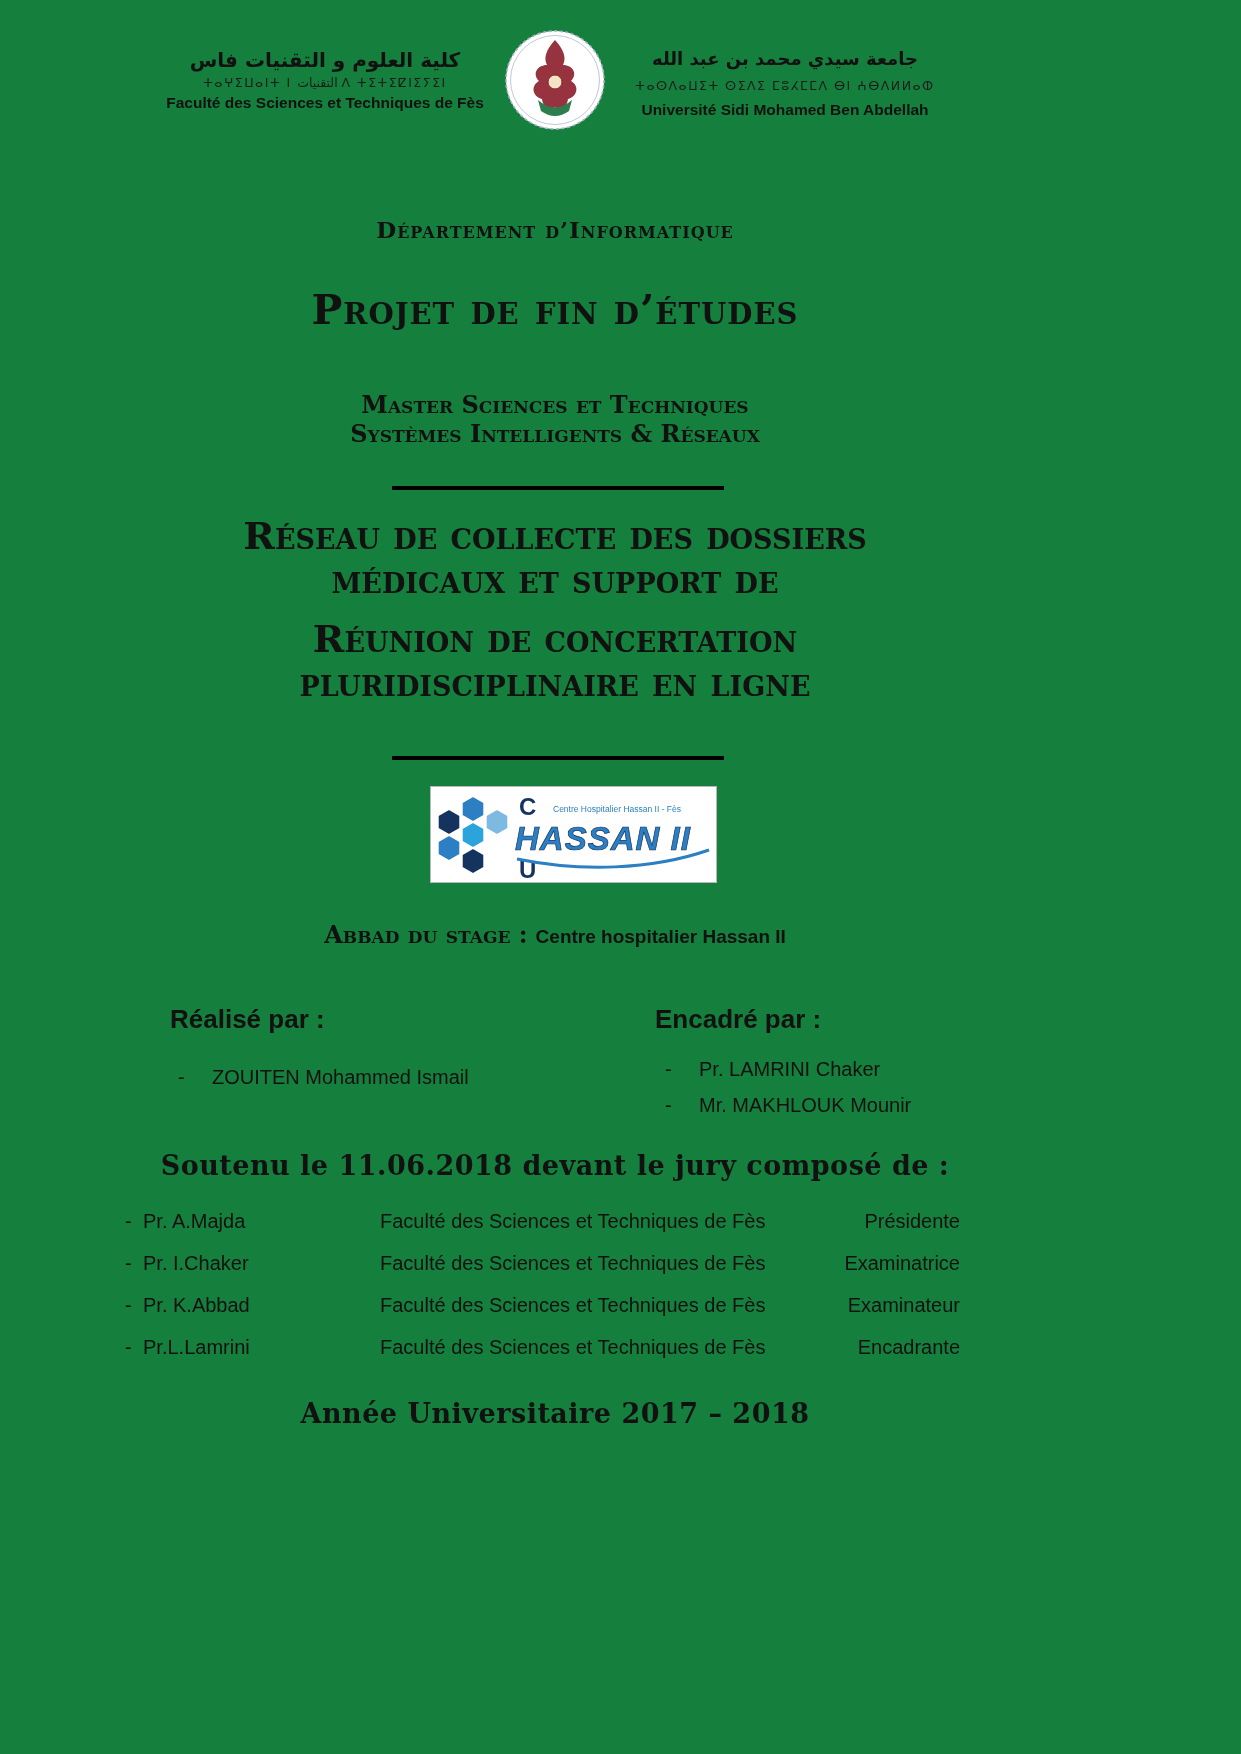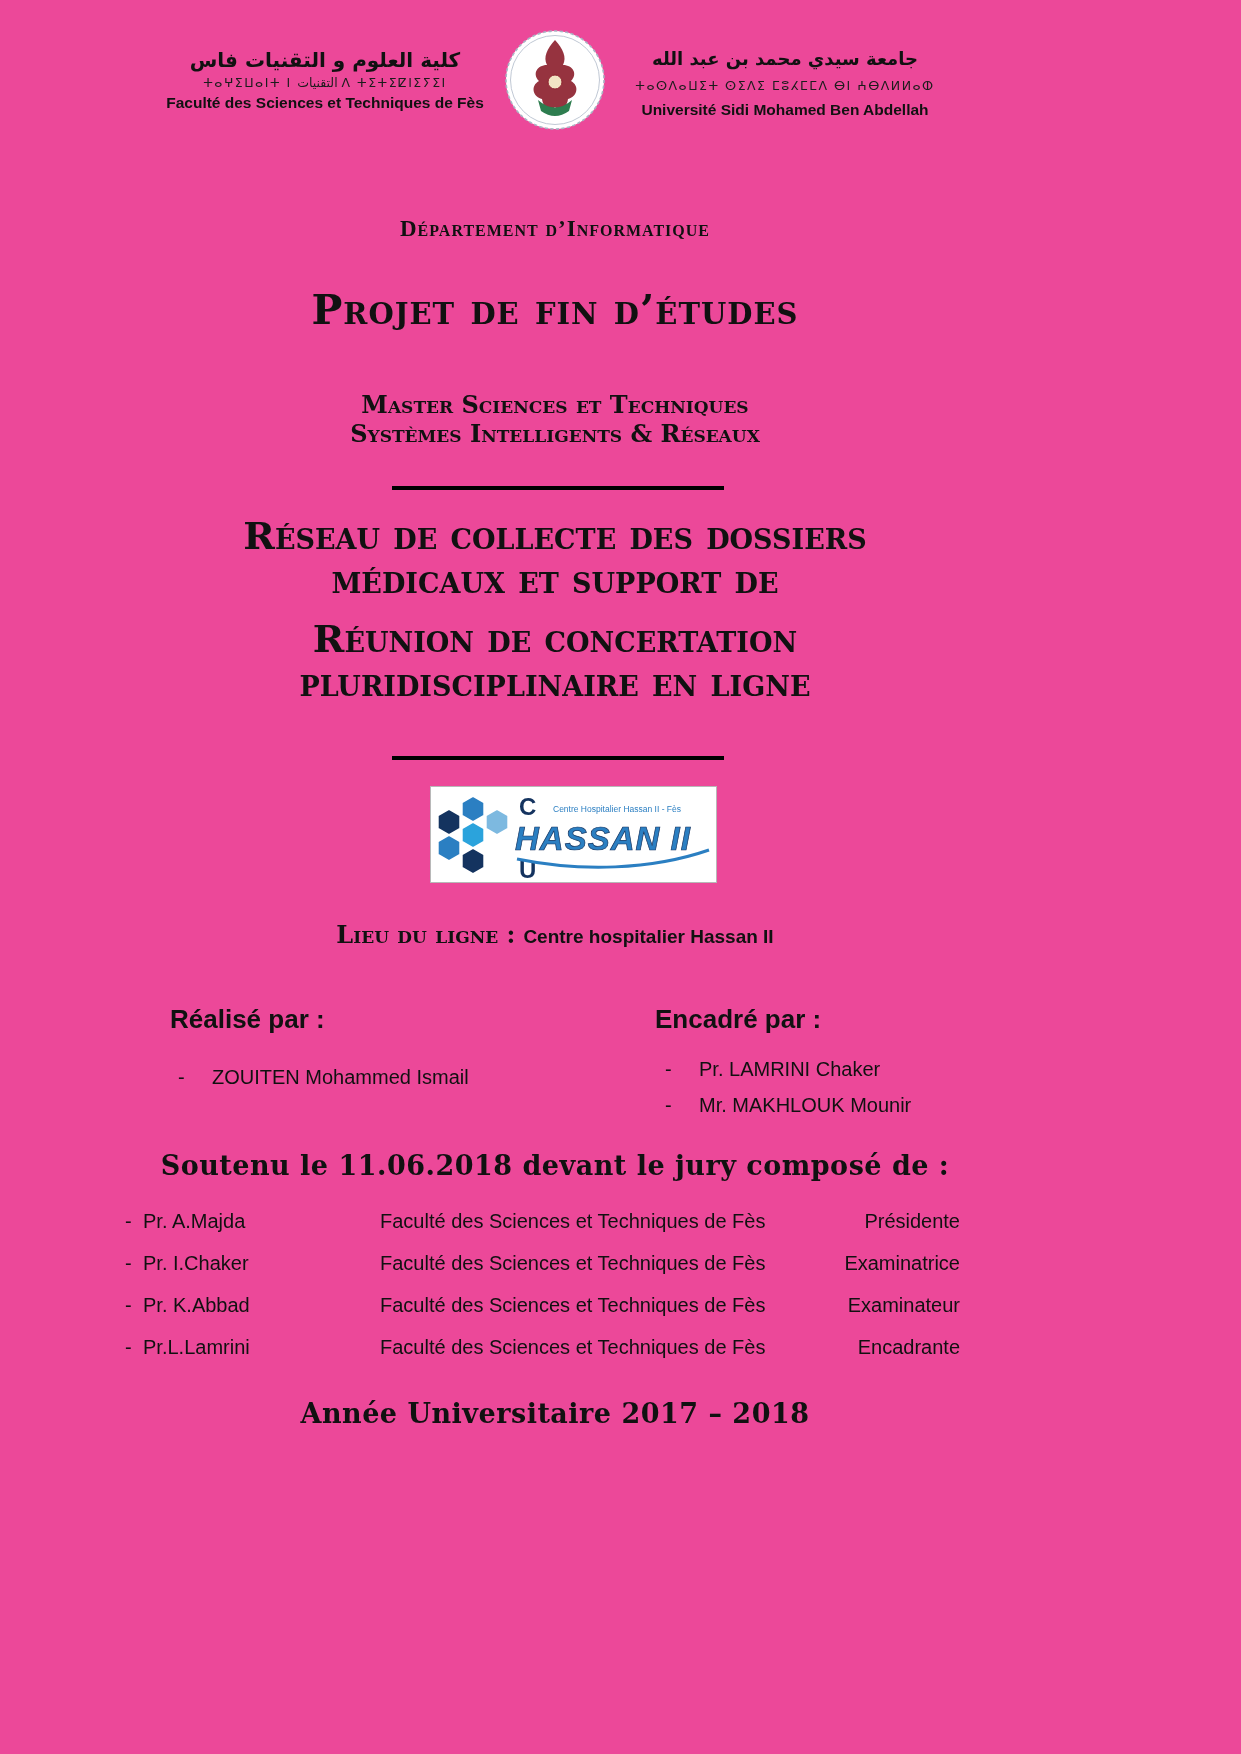--- a/index.html
+++ b/index.html
@@ -1,41 +1,41 @@
 <!DOCTYPE html>
 <html><head>
 <meta charset="utf-8">
 <style>
   html,body{margin:0;padding:0;background:#e8e8e8;}
   .page{
     position:relative;
     width:1241px;height:1754px;
     margin:0 auto;
-    background:#ec4899;
+    background:#15803d;
     overflow:hidden;
     font-family:"Liberation Sans","DejaVu Sans",sans-serif;
     color:#111;
   }
   .serif{font-family:"DejaVu Serif","Liberation Serif",serif;}
   .sc{font-variant:small-caps;}
   .centered{position:absolute;left:0;width:1110px;text-align:center;}
 
   
   .hdr-left{position:absolute;left:140px;top:48px;width:370px;text-align:center;}
   .hdr-right{position:absolute;left:630px;top:48px;width:310px;text-align:center;}
   .arabic{font-family:"DejaVu Sans",sans-serif;font-size:20px;font-weight:bold;direction:rtl;}
   .hdr-right .arabic{font-size:18px;}
   .tifinagh{font-family:"DejaVu Sans",sans-serif;font-size:12.5px;letter-spacing:1.5px;color:#1c1c1c;margin-top:3px;white-space:nowrap;}
   .hdr-latin{font-size:15.5px;font-weight:bold;margin-top:4px;white-space:nowrap;}
   .hdr-right .tifinagh{margin-top:9px;}
   .hdr-right .hdr-latin{margin-top:8px;}
   .seal{position:absolute;left:505px;top:24px;width:100px;height:112px;}
 
   
-  .dept{top:216px;font-size:23px;font-weight:bold;letter-spacing:1px;font-family:Liberation Serif, serif;}
+  .dept{top:216px;font-size:23px;font-weight:bold;letter-spacing:1px;}
   .project{top:286px;font-size:41px;font-weight:bold;letter-spacing:1px;}
   .program{top:390px;font-size:24px;font-weight:bold;line-height:1.22;}
   .rule{position:absolute;left:392px;width:332px;height:4px;background:#000;}
   .rule1{top:486px;}
   .rule2{top:756px;}
   .thesis{top:514px;font-size:38px;font-weight:bold;line-height:1.16;}
   .thesis .gap{margin-top:15px;}
 
   
   .chu-box{position:absolute;left:430px;top:786px;width:285px;height:95px;background:#fff;border:1px solid #b8b8b8;}
@@ -123,21 +123,21 @@
       </g>
       <text x="88" y="28" font-family="Liberation Sans, sans-serif" font-size="24" font-weight="bold" fill="#14335f">C</text>
       <text x="122" y="25" font-family="Liberation Sans, sans-serif" font-size="8.5" fill="#2b7fc2">Centre Hospitalier Hassan II - Fès</text>
       <text x="84" y="63" font-family="Liberation Sans, sans-serif" font-size="33" font-weight="bold" font-style="italic" fill="#2b7fc2" stroke="#14335f" stroke-width="0.7" letter-spacing="1">HASSAN II</text>
       <text x="88" y="91" font-family="Liberation Sans, sans-serif" font-size="24" font-weight="bold" fill="#14335f">U</text>
       <path d="M86 72 C 150 85, 220 83, 278 63" stroke="#2b7fc2" stroke-width="3" fill="none"></path>
     </svg>
   </div>
 
   <div class="centered lieu">
-    <span class="lbl">Lieu du ligne :</span><span class="val">Centre hospitalier Hassan II</span>
+    <span class="lbl">Abbad du stage :</span><span class="val">Centre hospitalier Hassan II</span>
   </div>
 
   <div class="block-label lbl-authors">Réalisé par :</div>
   <div class="block-label lbl-sup">Encadré par :</div>
 
   <div class="item-line author-item">
     <span class="bullet">-</span><span>ZOUITEN Mohammed Ismail</span>
   </div>
 
   <div class="item-line sup-item-1">

